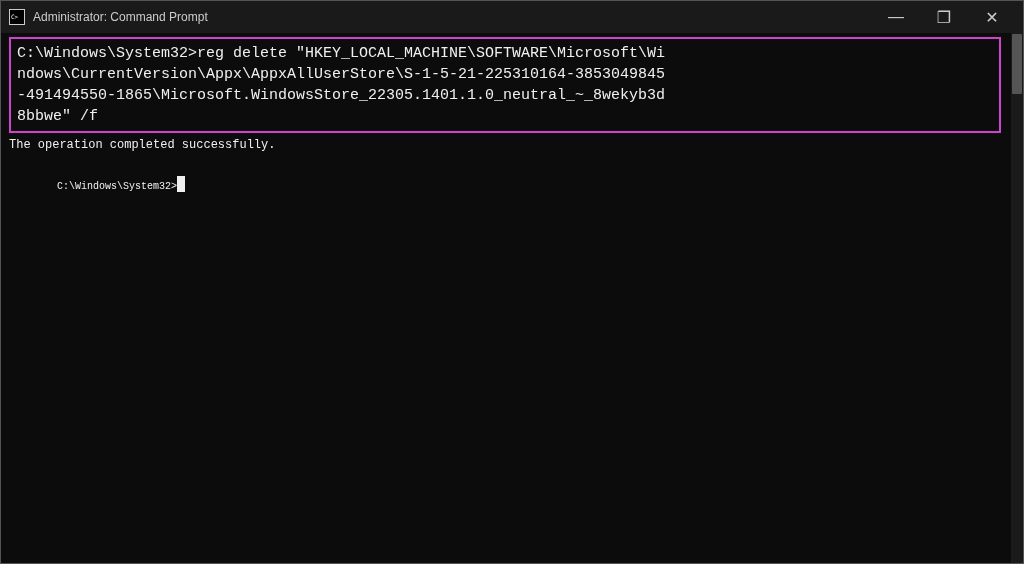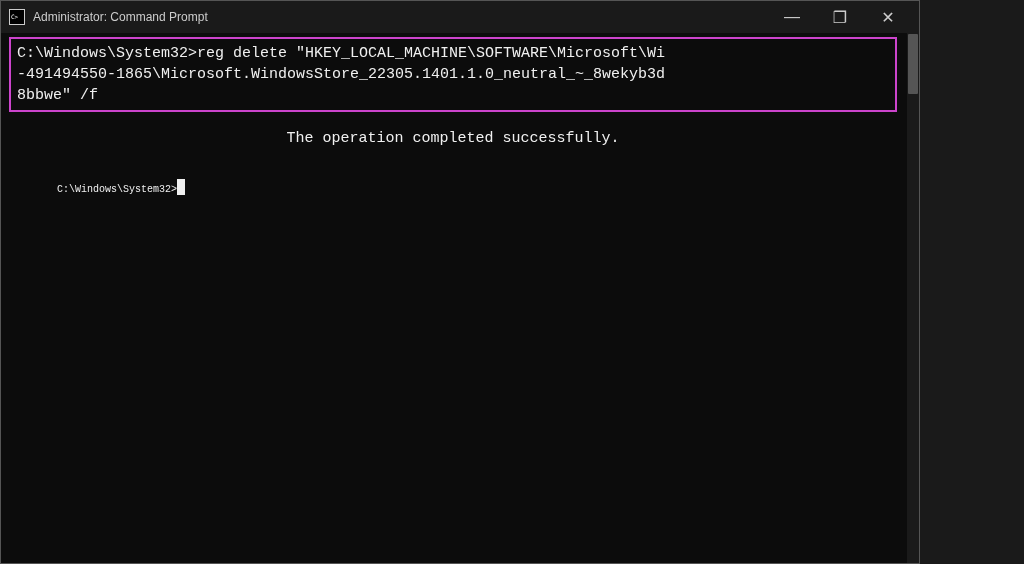--- a/index.html
+++ b/index.html
@@ -10,21 +10,21 @@
 
     body {
       width: 1024px;
       height: 564px;
       background: #1a1a1a;
       font-family: 'Courier New', Courier, monospace;
       overflow: hidden;
     }
 
     .window {
-      width: 920px;
+      width: 1024px;
       height: 564px;
       background: #e5e5e5;
       border: 1px solid #555;
       display: flex;
       flex-direction: column;
     }
 
     .title-bar {
       background: #1a1a1a;
       height: 32px;
@@ -131,25 +131,24 @@
     .terminal-line {
       color: #f0f0f0;
       font-size: 15px;
       line-height: 1.4;
       white-space: pre-wrap;
       word-break: break-all;
     }
 
     .output-line {
       color: #f0f0f0;
-      font-size: 15px;
+      font-size: 12px;
       line-height: 1.4;
       white-space: pre;
-      margin: 16px 0;
-      text-align: center;
+      margin: 4px 0;
     }
 
     .prompt-line {
       color: #f0f0f0;
       font-size: 10px;
       line-height: 1.4;
       white-space: pre;
       margin-top: 8px;
     }
 
@@ -177,20 +176,21 @@
       <button class="title-btn">❐</button>
       <button class="title-btn close">✕</button>
     </div>
   </div>
 
   <div class="terminal-body">
     <div class="terminal-content">
 
       <div class="command-block">
         <div class="terminal-line">C:\Windows\System32&gt;reg delete "HKEY_LOCAL_MACHINE\SOFTWARE\Microsoft\Wi</div>
+        <div class="terminal-line">ndows\CurrentVersion\Appx\AppxAllUserStore\S-1-5-21-225310164-3853049845</div>
         <div class="terminal-line">-491494550-1865\Microsoft.WindowsStore_22305.1401.1.0_neutral_~_8wekyb3d</div>
         <div class="terminal-line">8bbwe" /f</div>
       </div>
 
       <div class="output-line">The operation completed successfully.</div>
 
       <div class="prompt-line">
         <span>C:\Windows\System32&gt;</span><span class="cursor"></span>
       </div>
 

